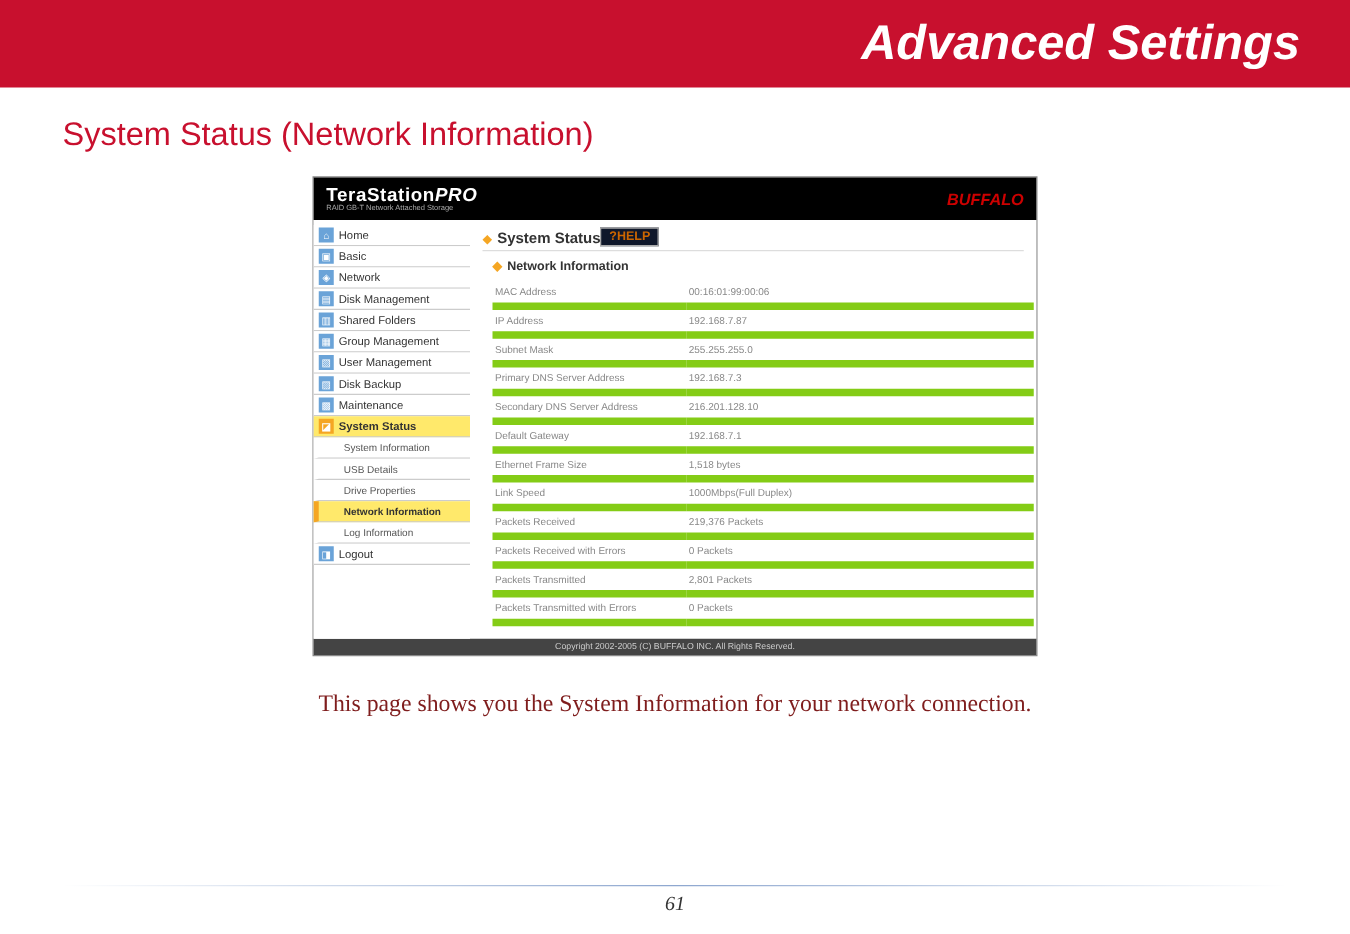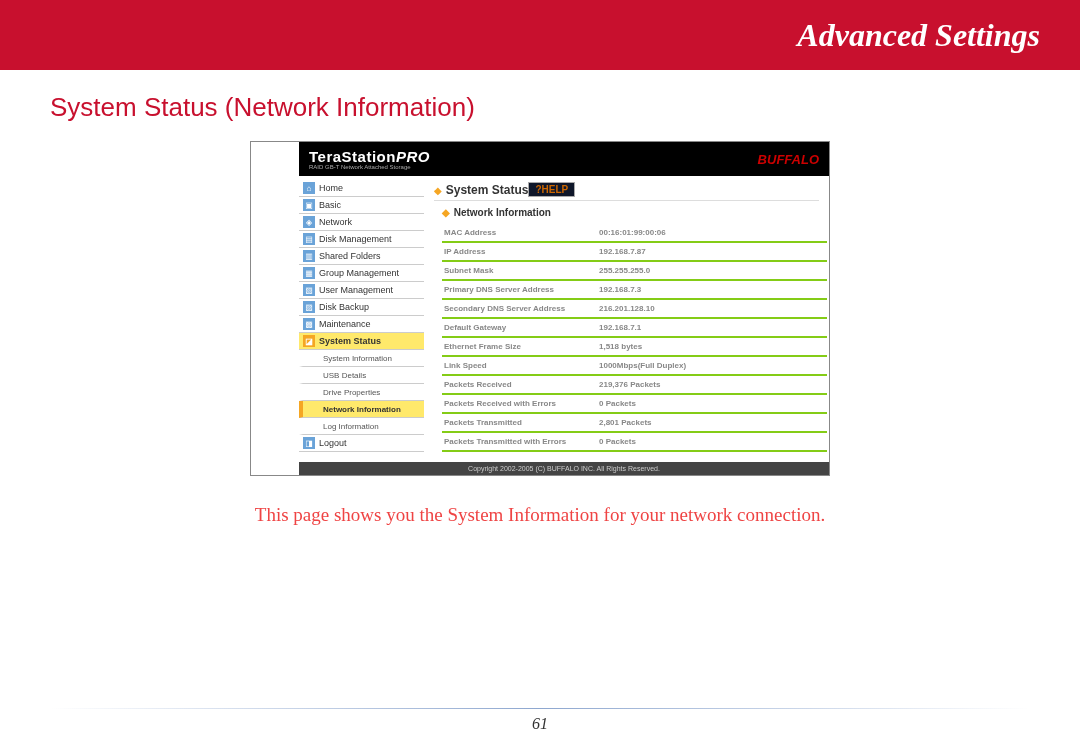--- a/index.html
+++ b/index.html
@@ -16,40 +16,39 @@
     height: 70px;
     display: flex;
     align-items: center;
     justify-content: flex-end;
     padding-right: 40px;
   }
   .red-banner h1 {
     color: #fff;
     font-style: italic;
     font-weight: bold;
-    font-size: 32px;
-    font-family: Liberation Serif, serif;
+    font-size: 39px;
+    font-family: Liberation Sans, sans-serif;
     text-align: right;
   }
   .section-title {
     color: #c8102e;
     font-size: 26px;
     font-weight: normal;
     font-family: "Century Gothic", Arial, sans-serif;
     margin: 22px 0 18px 50px;
   }
   .screenshot {
     width: 580px;
     margin: 0 auto;
     border: 1px solid #888;
     background: #fff;
     font-family: Arial, Helvetica, sans-serif;
     font-size: 10px;
     color: #555;
-    padding-left: 48px;
   }
   .ts-header {
     background: #000;
     color: #fff;
     height: 34px;
     display: flex;
     align-items: center;
     justify-content: space-between;
     padding: 0 10px;
   }
@@ -120,33 +119,32 @@
   }
   table.info {
     width:100%;
     border-collapse:collapse;
     font-size:8px;
     color:#888;
     margin-left:8px;
   }
   table.info td {
     padding:4px 2px;
-    border-bottom:2px solid #84cc16;
+    border-bottom:6px solid #84cc16;
     vertical-align:middle;
-    font-weight:bold;
   }
   table.info td.label { width:155px; }
   .footer-bar {
     background:#444; color:#ccc; font-size:7px;
     text-align:center; padding:3px 0;
   }
   .caption {
     font-family: Georgia, serif;
     font-size: 19px;
-    color:#ef4444;
+    color:#7f1d1d;
     text-align:center;
     margin-top:28px;
   }
   .page-bottom {
     position:absolute;
     bottom:14px; left:0; right:0;
     text-align:center;
   }
   .rule {
     height:1px; margin:0 50px 6px 50px;

